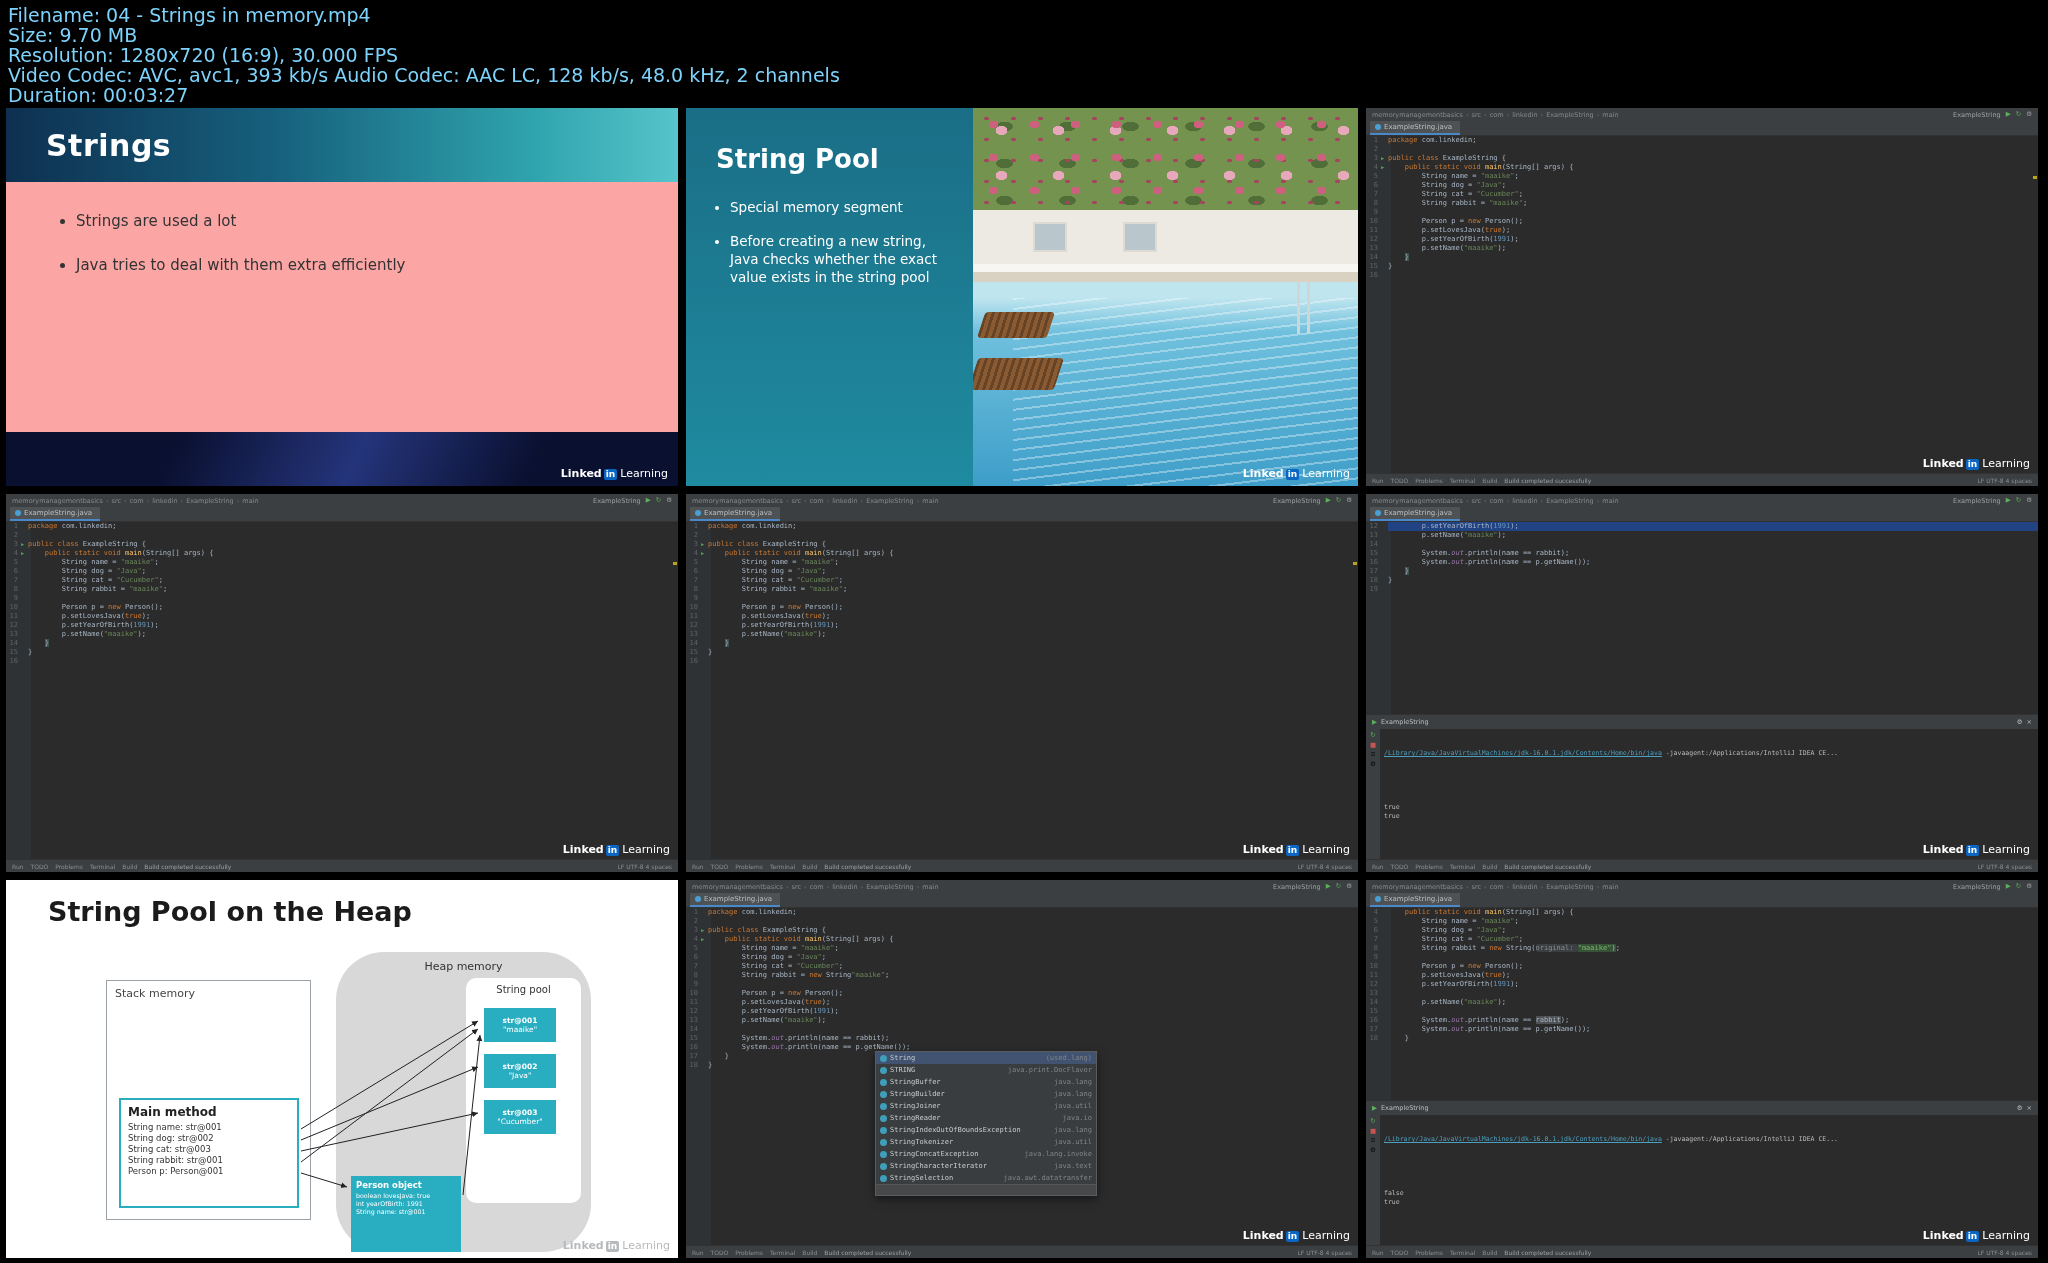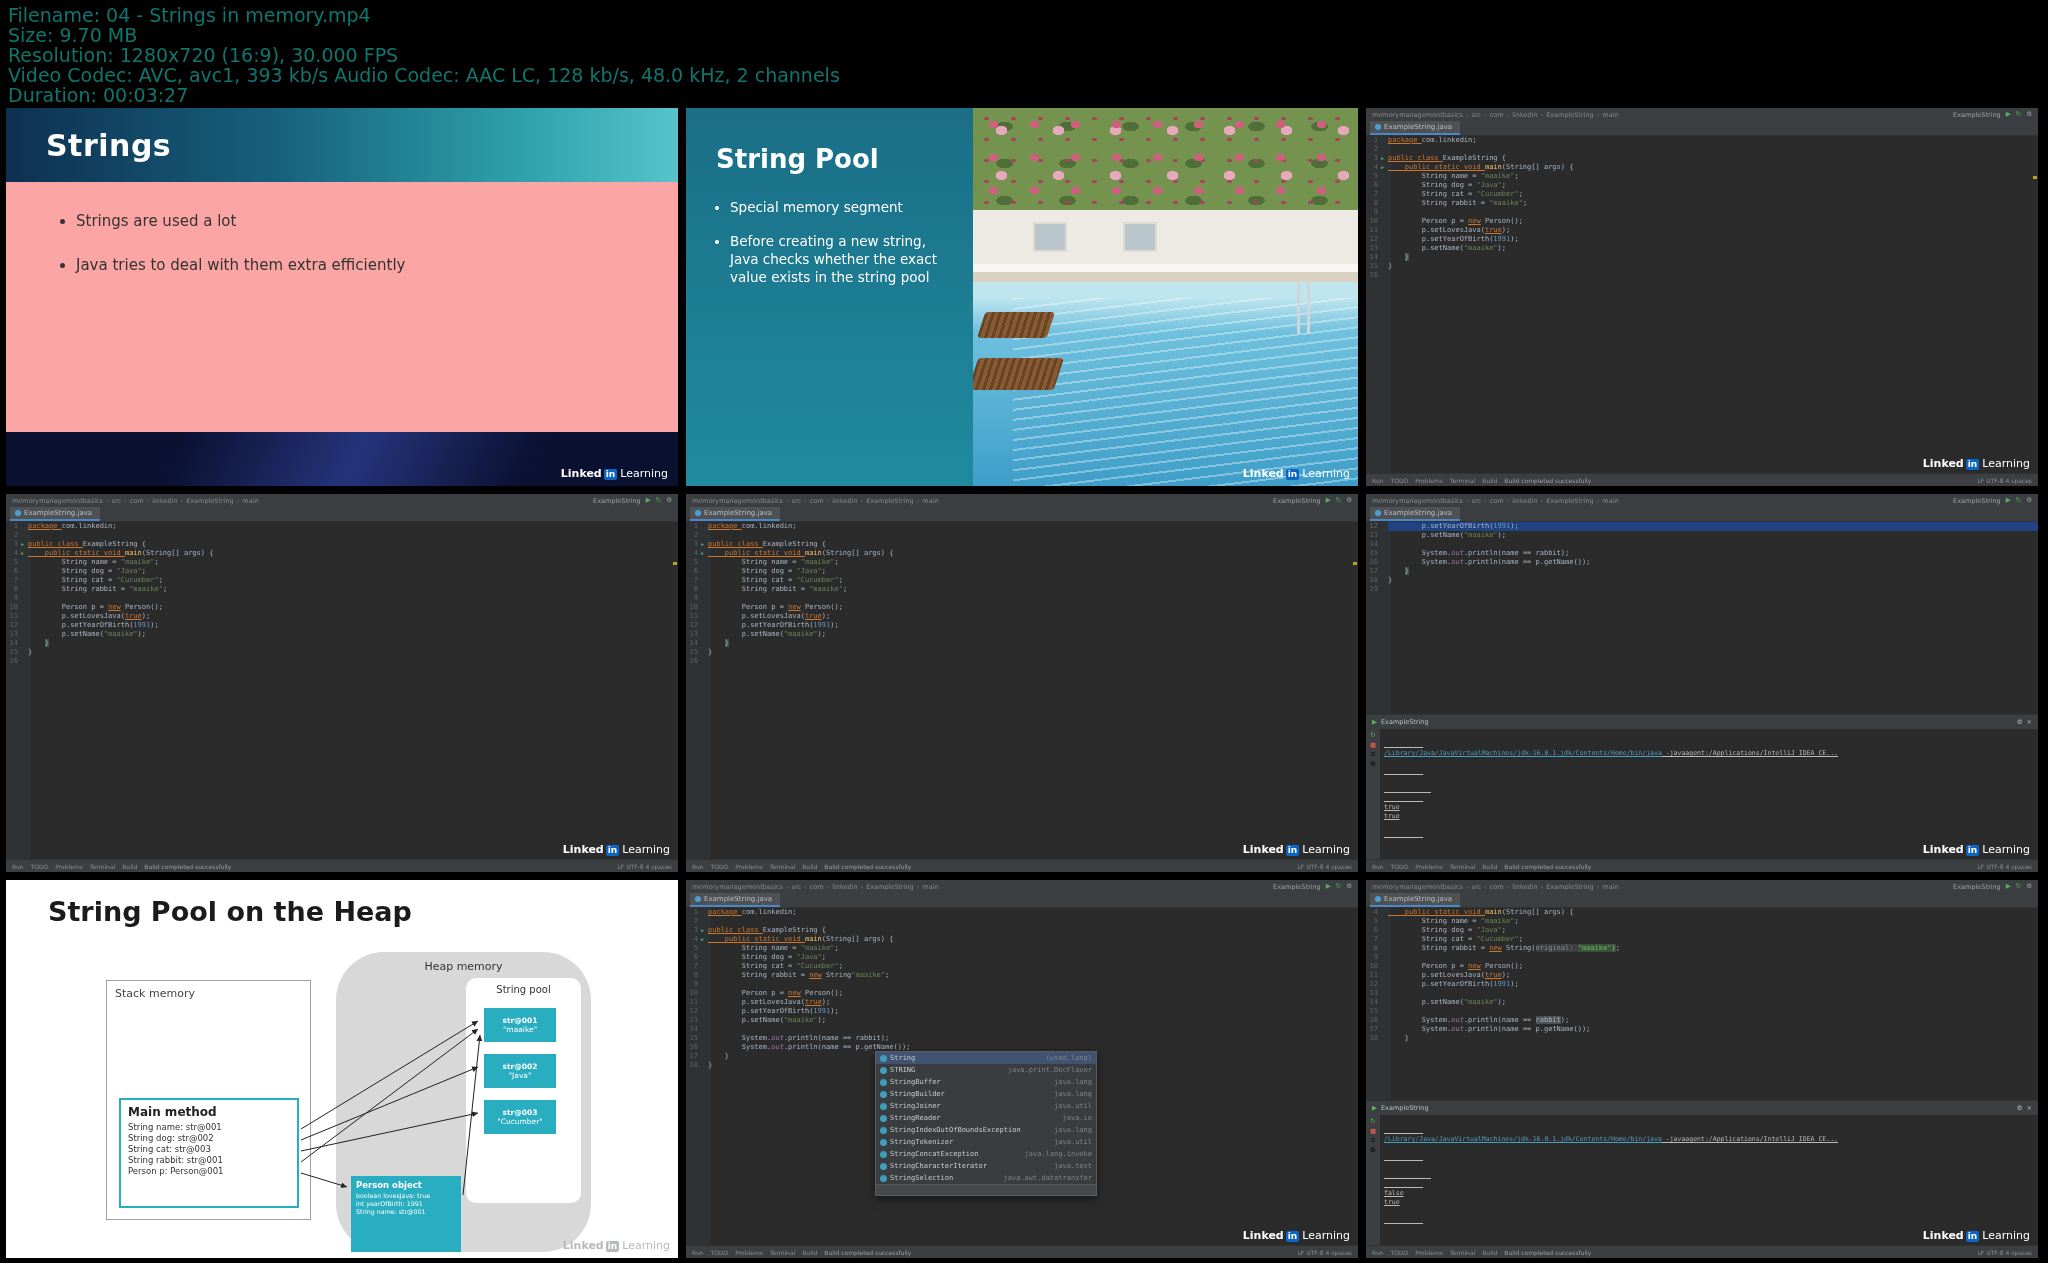--- a/index.html
+++ b/index.html
@@ -1,21 +1,21 @@
 <!DOCTYPE html>
 <html><head>
 <meta charset="utf-8">
 <style>
   *{margin:0;padding:0;box-sizing:border-box;}
   html,body{background:#000;}
   body{width:2048px;height:1263px;position:relative;overflow:hidden;
        font-family:"DejaVu Sans","Liberation Sans",sans-serif;}
 
   
-  .meta{padding:5px 8px;color:#0f766e;font-size:19px;line-height:20px;}
+  .meta{padding:5px 8px;color:#7dd3fc;font-size:19px;line-height:20px;}
 
   
   .grid{position:absolute;left:6px;top:108px;display:grid;
         grid-template-columns:repeat(3,672px);grid-template-rows:repeat(3,378px);gap:8px;}
   .thumb{position:relative;width:672px;height:378px;overflow:hidden;background:#2b2b2b;}
 
   
   .wm{display:flex;align-items:center;font-size:11px;white-space:nowrap;}
   .wm-linked{color:#fff;font-weight:bold;}
   .wm-in{background:#0a66c2;color:#fff;font-weight:bold;font-size:9px;border-radius:2px;
@@ -109,21 +109,21 @@
   .file-ic{width:6px;height:6px;border-radius:50%;background:#4b9fd5;display:inline-block;}
   .ide-editor{flex:1 1 auto;position:relative;overflow:hidden;}
   .code{font-family:"DejaVu Sans Mono","Liberation Mono",monospace;font-size:7px;
         line-height:9px;white-space:pre;height:100%;
         background:linear-gradient(90deg,#2f3234 0 25px,#2b2b2b 25px);color:#a9b7c6;}
   .cl{display:flex;}
   .ln{width:15px;text-align:right;color:#606366;padding-right:3px;flex:0 0 auto;}
   .gr{width:7px;color:#499c54;font-size:5.5px;flex:0 0 auto;}
   .lb{flex:1 1 auto;}
   .lb.sel{background:#214283;}
-  .tk-kw{color:#cc7832;text-decoration:underline;}
+  .tk-kw{color:#cc7832;}
   .tk-pl{color:#a9b7c6;}
   .tk-st{color:#6a8759;}
   .tk-nm{color:#6897bb;}
   .tk-fn{color:#ffc66b;}
   .tk-fld{color:#9876aa;font-style:italic;}
   .tk-mb{background:#3b514d;}
   .tk-in{background:#3b3f42;color:#8a8d90;border-radius:2px;}
   .tk-sh{background:#375239;color:#79b767;}
   .tk-shp{background:#375239;}
   .tk-oc{background:#4e5254;}
@@ -138,21 +138,21 @@
   .run-panel{flex:0 0 auto;height:145px;display:flex;flex-direction:column;
              border-top:1px solid #323232;background:#2b2b2b;}
   .run-header{height:14px;background:#3c3f41;display:flex;align-items:center;gap:4px;
               padding:0 6px;font-size:6.5px;color:#bcbec0;flex:0 0 auto;}
   .run-header .spacer{margin-left:auto;}
   .run-body{flex:1 1 auto;display:flex;overflow:hidden;}
   .run-gutter{width:14px;background:#3c3f41;display:flex;flex-direction:column;
               align-items:center;gap:3px;padding-top:3px;flex:0 0 auto;}
   .console{flex:1 1 auto;font-family:"DejaVu Sans Mono","Liberation Mono",monospace;
            font-size:6.5px;line-height:9px;padding:2px 4px;color:#bbbbbb;white-space:pre;
-           overflow:hidden;text-decoration:underline;}
+           overflow:hidden;}
   .con-link{color:#4d9fbf;text-decoration:underline;}
   .con-blank{height:9px;}
 
   
   .popup{position:absolute;left:189px;top:143px;width:222px;background:#3a3d3f;
          border:1px solid #5a5d5f;z-index:20;box-shadow:0 3px 8px rgba(0,0,0,.5);}
   .pp-row{display:flex;align-items:center;gap:3px;height:12px;padding:0 4px;
           font-family:"DejaVu Sans Mono","Liberation Mono",monospace;font-size:7px;
           color:#c8ccd0;white-space:nowrap;overflow:hidden;}
   .pp-row.sel{background:rgba(75,110,175,.45);}

